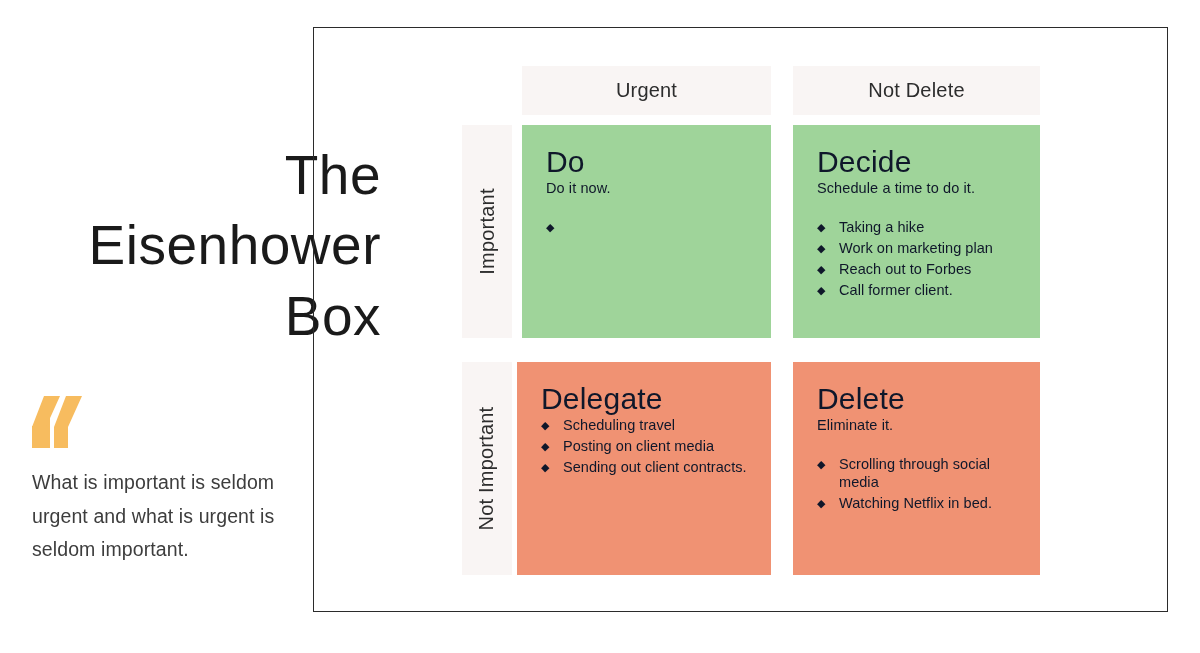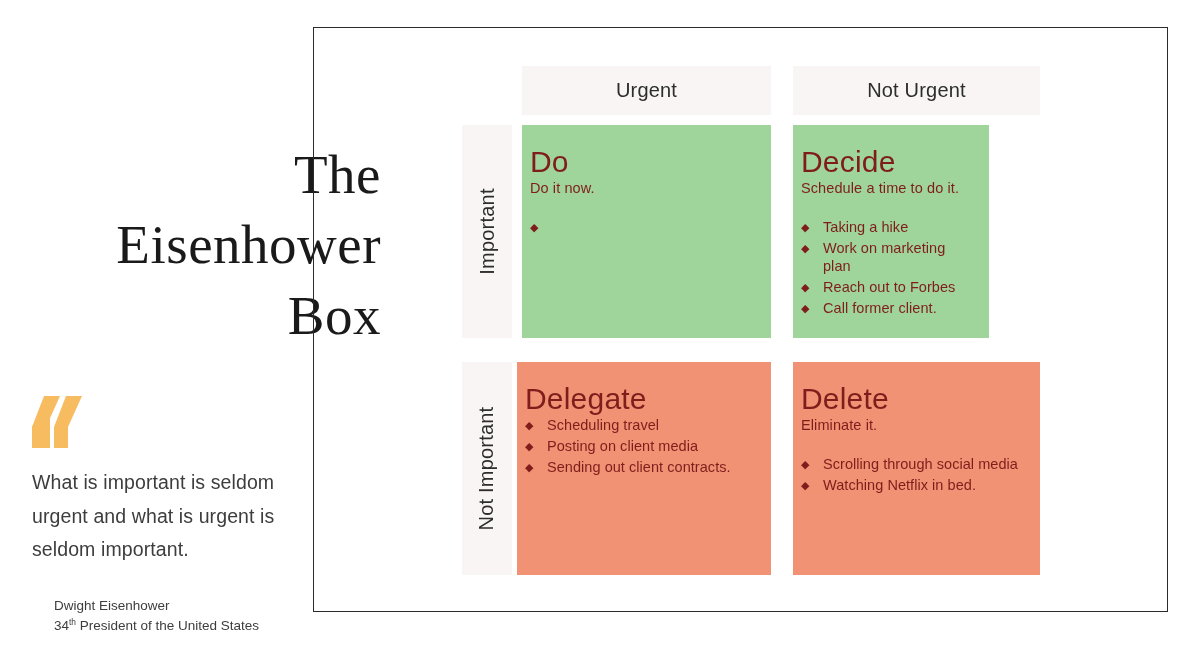--- a/index.html
+++ b/index.html
@@ -24,21 +24,21 @@
     width: 400px;
     height: 653px;
   }
 
   #title-block {
     position: absolute;
     left: 0;
     top: 140px;
     width: 381px;
     text-align: right;
-    font-family: Liberation Serif, serif;
+    font-family: Liberation Sans, sans-serif;
     font-size: 55px;
     line-height: 1.28;
     letter-spacing: 0.5px;
     color: #1a1a1a;
   }
   #title-block .tline { display: block; white-space: nowrap; }
 
   #quote-mark {
     position: absolute;
     left: 30px;
@@ -124,28 +124,28 @@
     font-size: 20px;
     color: #2d2d2d;
     letter-spacing: 0.2px;
   }
   #rowhdr-important     { top: 59px;  height: 213px; }
   #rowhdr-not-important { top: 296px; height: 213px; }
 
   .quadrant {
     position: absolute;
     box-sizing: border-box;
-    padding: 22px 20px 14px 8px;
-    color: #7f1d1d;
+    padding: 22px 20px 14px 24px;
+    color: #0f172a;
   }
   .q-green  { background: #9fd49a; }
   .q-orange { background: #f09273; }
 
   #quadrant-do       { left: 60px;  top: 59px;  width: 249px; height: 213px; }
-  #quadrant-decide   { left: 331px; top: 59px;  width: 196px; height: 213px; }
+  #quadrant-decide   { left: 331px; top: 59px;  width: 247px; height: 213px; }
   #quadrant-delegate { left: 55px;  top: 296px; width: 254px; height: 213px; }
   #quadrant-delete   { left: 331px; top: 296px; width: 247px; height: 213px; }
 
   .q-title {
     font-size: 30px;
     line-height: 1.0;
     font-weight: 400;
     letter-spacing: 0.2px;
     margin: 0 0 3px 0;
   }
@@ -191,33 +191,29 @@
     <svg width="62" height="52" viewBox="0 0 62 52" xmlns="http://www.w3.org/2000/svg">
       <path d="M2 0 H20 L20 34 L20 52 H2 L2 30 Z" fill="#f7bc5f"></path>
       <path d="M2 0 H20 L8 30 H2 Z" fill="#ffffff"></path>
       <path d="M14 0 H30 L16 31 L16 52 H2 L2 31 Z" fill="#f7bc5f"></path>
       <path d="M36 0 H52 L38 31 L38 52 H24 L24 31 Z" fill="#f7bc5f"></path>
     </svg>
   </div>
 
   <div id="quote-text">What is important is seldom urgent and what is urgent is seldom important.</div>
 
-  <div id="quote-attrib">
-    <span class="aline">Dwight Eisenhower</span>
-    <span class="aline"><span>34</span><sup>th</sup><span> President of the United States</span></span>
-  </div>
 
 </div>
 
 <div id="matrix-frame"></div>
 
 <div id="matrix">
 
   <div class="col-header" id="header-urgent">Urgent</div>
-  <div class="col-header" id="header-not-urgent">Not Urgent</div>
+  <div class="col-header" id="header-not-urgent">Not Delete</div>
 
   <div class="row-header" id="rowhdr-important">
     <span>Important</span>
   </div>
   <div class="row-header" id="rowhdr-not-important">
     <span>Not Important</span>
   </div>
 
   <div class="quadrant q-green" id="quadrant-do">
     <div class="q-title">Do</div>

